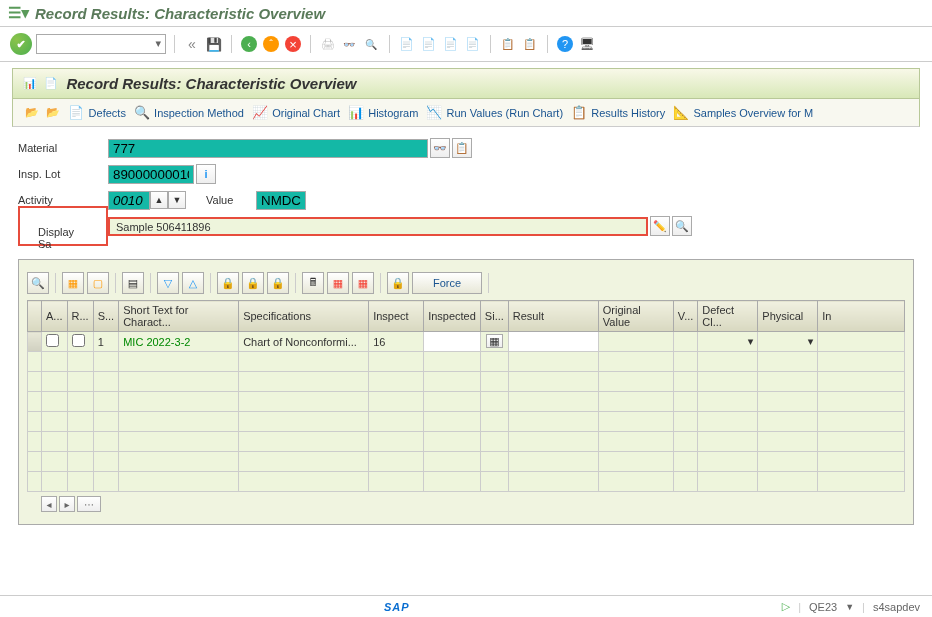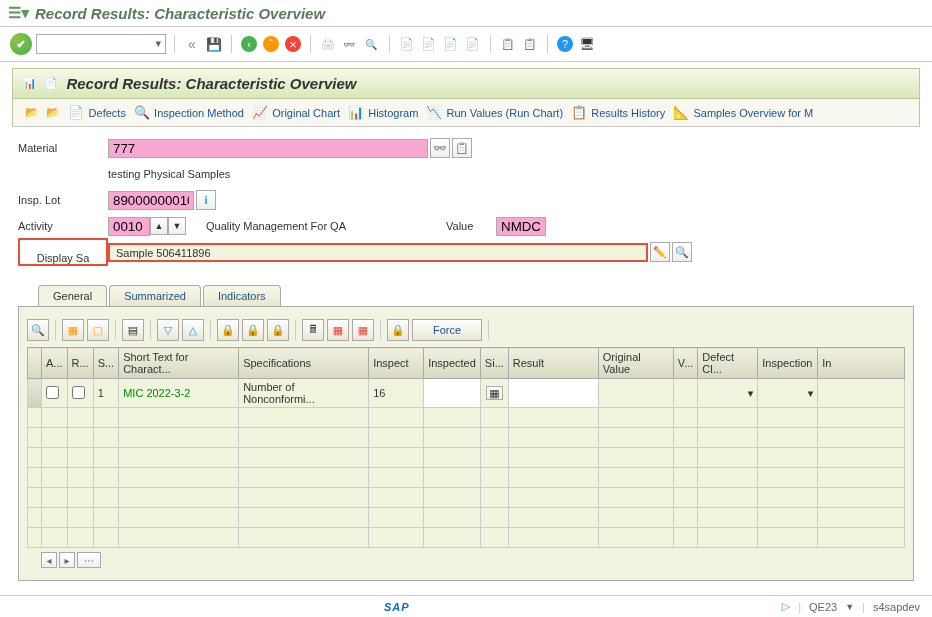--- a/index.html
+++ b/index.html
@@ -28,21 +28,21 @@
 .ico-help::before { content: "?"; font-size: 11px; }
 .ico-monitor::before { content: "🖥"; font-size: 12px; }
 .panel-header { background: linear-gradient(#f8f8e8, #d8e8b8); padding: 6px 10px; display: flex; align-items: center; gap: 8px; border: 1px solid #b8c898; margin: 6px 12px 0 12px; }
 .panel-title { font-weight: bold; font-style: italic; font-size: 15px; color: #333; }
 .sub-toolbar { display: flex; align-items: center; gap: 8px; padding: 6px 12px; border-bottom: 1px solid #ccc; margin: 0 12px; background: #f8f8f0; border-left:1px solid #b8c898; border-right:1px solid #b8c898; flex-wrap: nowrap; overflow: hidden;}
 .sub-btn { display: flex; align-items: center; gap: 4px; cursor: pointer; white-space: nowrap; color: #1a5490; }
 .sub-btn .ico { font-size: 13px; }
 .form-area { padding: 10px 18px; }
 .form-row { display: flex; align-items: center; margin-bottom: 4px; height: 22px; }
 .form-label { width: 90px; color: #333; }
-.form-input { border: 1px solid #aaa; background: #f9a8d4; padding: 2px 4px; height: 19px; }
+.form-input { border: 1px solid #aaa; background: #14b8a6; padding: 2px 4px; height: 19px; }
 .btn-small { width: 20px; height: 20px; border: 1px solid #aaa; background: linear-gradient(#fff,#eee); display:flex;align-items:center;justify-content:center; cursor:pointer; margin-left: 2px;}
 .display-sample-field { border: 1px solid #aaa; background: #eef5dc; padding: 2px 6px; height: 19px; width: 540px; }
 .highlight-red { border: 2px solid #e74c3c !important; }
 .tabs-container { margin: 8px 18px 0 18px; }
 .tabs { display: flex; gap: 2px; margin-left: 20px; }
 .tab { padding: 4px 14px; background: linear-gradient(#f8f8e8, #e8e8d0); border: 1px solid #aaa; border-bottom: none; border-radius: 4px 4px 0 0; cursor: pointer; color: #1a5490; }
 .tab.active { background: #f0f4e0; color: #333; font-weight: normal; position: relative; z-index: 2;}
 .tab-body { border: 1px solid #aaa; background: #f0f4e0; padding: 12px 8px; min-height: 260px; }
 .grid-toolbar { display: flex; align-items: center; gap: 3px; margin-bottom: 6px; flex-wrap: nowrap;}
 .grid-tb-btn { width: 22px; height: 22px; border: 1px solid #aaa; background: linear-gradient(#fff,#e8e8d8); display:flex;align-items:center;justify-content:center; cursor:pointer;}
@@ -146,52 +146,42 @@
 </div>
 
 <div class="form-area">
   <div class="form-row">
     <div class="form-label">Material</div>
     <input class="form-input" style="width: 320px;" value="777">
     <div class="btn-small">👓</div>
     <div class="btn-small">📋</div>
   </div>
   <div class="form-row">
-    <div class="form-label"></div>
-    <div>testing Physical Samples</div>
-  </div>
-  <div class="form-row">
     <div class="form-label">Insp. Lot</div>
     <input class="form-input" style="width: 86px;" value="890000000104">
     <div class="btn-small" style="color:#2196f3; font-weight:bold;">i</div>
   </div>
   <div class="form-row">
     <div class="form-label">Activity</div>
-    <input class="form-input" style="width: 42px;" value="0010">
+    <input class="form-input" style="width: 42px; font-style: italic;" value="0010">
     <div class="spinner-btn">▲</div>
     <div class="spinner-btn">▼</div>
     <div style="width:20px;"></div>
-    <div style="width:240px;">Quality Management For QA</div>
     <div style="width:50px;">Value</div>
     <input class="form-input" style="width: 50px;" value="NMDC">
   </div>
   <div class="form-row">
-    <div class="form-label highlight-red" style="border-right:none; padding:12px; height:27px;text-align:center;">Display Sa</div>
+    <div class="form-label highlight-red" style="border-right:none; padding:18px; height:27px;">Display Sa</div>
     <div class="display-sample-field highlight-red" style="border-left:none;">Sample 506411896</div>
     <div class="btn-small">✏️</div>
     <div class="btn-small">🔍</div>
   </div>
 </div>
 
 <div class="tabs-container">
-  <div class="tabs">
-    <div class="tab active">General</div>
-    <div class="tab">Summarized</div>
-    <div class="tab">Indicators</div>
-  </div>
   <div class="tab-body">
     <div class="grid-toolbar">
       <div class="grid-tb-btn">🔍</div>
       <div class="grid-sep"></div>
       <div class="grid-tb-btn" style="color:#ff9800;">▦</div>
       <div class="grid-tb-btn" style="color:#ff9800;">▢</div>
       <div class="grid-sep"></div>
       <div class="grid-tb-btn">▤</div>
       <div class="grid-sep"></div>
       <div class="grid-tb-btn" style="color:#2196f3;">▽</div>
@@ -219,32 +209,32 @@
           <th style="width:20px;">S...</th>
           <th style="width:120px;">Short Text for Charact...</th>
           <th style="width:130px;">Specifications</th>
           <th style="width:55px;">Inspect</th>
           <th style="width:55px;">Inspected</th>
           <th style="width:24px;">Si...</th>
           <th style="width:90px;">Result</th>
           <th style="width:75px;">Original Value</th>
           <th style="width:24px;">V...</th>
           <th style="width:60px;">Defect Cl...</th>
-          <th style="width:60px;">Inspection</th>
+          <th style="width:60px;">Physical</th>
           <th>In</th>
         </tr>
       </thead>
       <tbody>
         <tr>
           <td class="rowhead"></td>
           <td><input type="checkbox" style=""></td>
           <td><input type="checkbox" style=""></td>
           <td>1</td>
           <td><span class="link-cell">MIC 2022-3-2</span></td>
-          <td>Number of Nonconformi...</td>
+          <td>Chart of Nonconformi...</td>
           <td>16</td>
           <td style="background:#fff;"></td>
           <td style="text-align:center;"><span style="border:1px solid #aaa; padding:0 2px; background:linear-gradient(#fff,#eee); cursor:pointer;">▦</span></td>
           <td style="background:#fff;"></td>
           <td></td>
           <td></td>
           <td style="text-align:right;">▾</td>
           <td style="text-align:right;">▾</td>
           <td></td>
         </tr>

